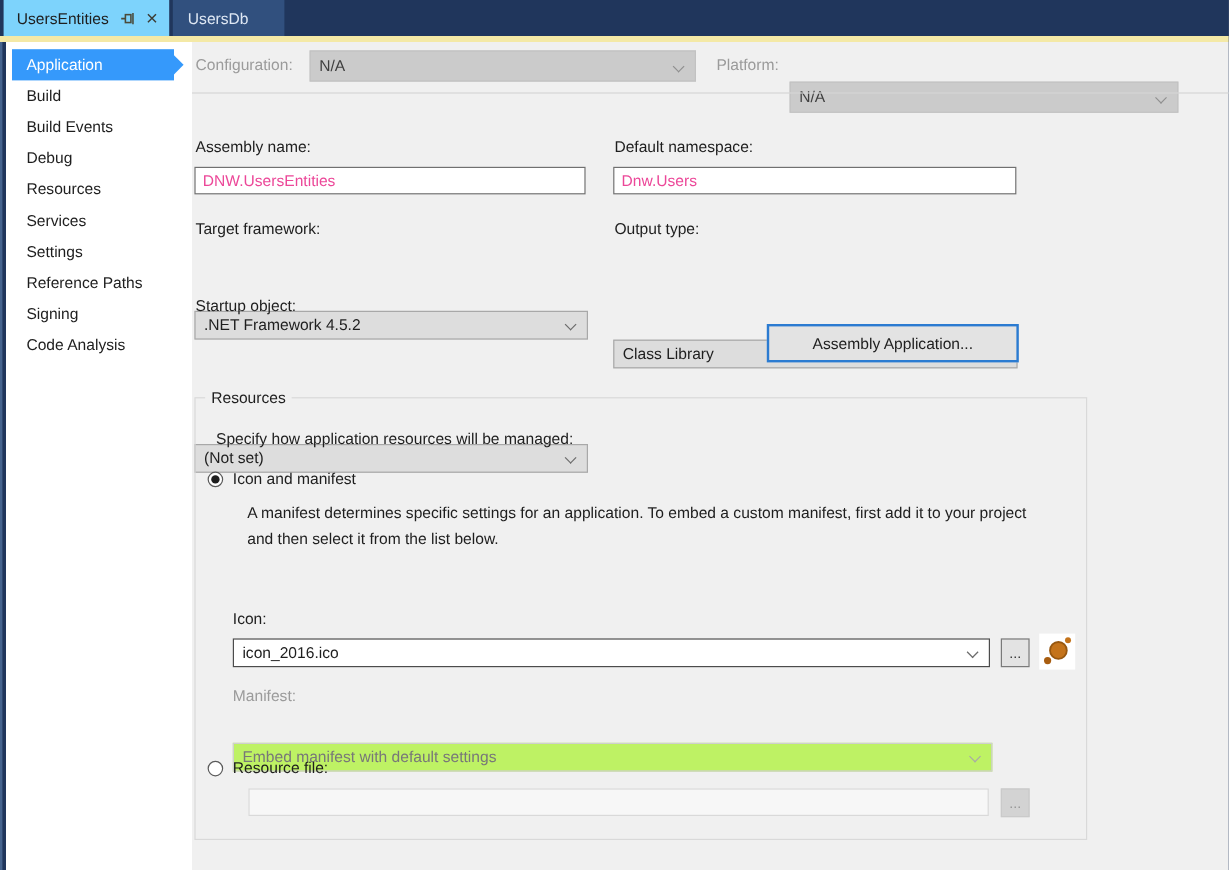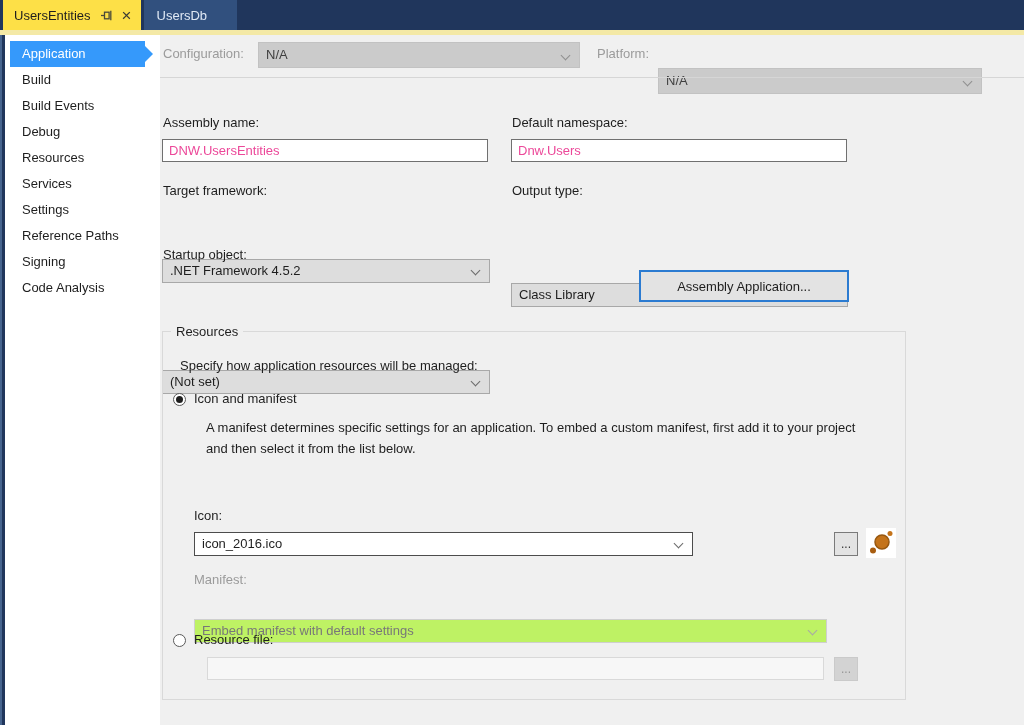--- a/index.html
+++ b/index.html
@@ -7,21 +7,21 @@
     width:1024px;height:725px;position:relative;overflow:hidden;
     background:#20365c;
     font-family:"Liberation Sans","DejaVu Sans",sans-serif;
     font-size:13px;color:#1e1e1e;
     -webkit-font-smoothing:antialiased;
   }
   
   .tabbar{position:absolute;top:0;left:0;right:0;height:30px;display:flex;background:#20365c;}
   .tab-strip{position:absolute;top:30px;left:0;right:0;height:5px;background:#f4e9a6;}
   .tab{display:flex;align-items:center;height:30px;cursor:default;}
-  .tab.active{background:#fde047;color:#1e1e1e;margin-left:3px;padding:0 9px 0 11px;gap:9px;}
+  .tab.active{background:#7dd3fc;color:#1e1e1e;margin-left:3px;padding:0 9px 0 11px;gap:9px;}
   .tab.inactive{background:#31507e;color:#dfe8f4;margin-left:3px;padding:0 30px 0 13px;}
   .tab .close{font-size:17px;line-height:13px;color:#3c3c34;}
   .tab .pin svg{display:block;}
   
   .edge-hi{position:absolute;left:0;top:35px;bottom:0;width:2px;background:#46648e;}
   .sidebar{position:absolute;left:5px;top:35px;bottom:0;width:155px;background:#ffffff;padding-top:6px;}
   .side-item{position:relative;height:26px;line-height:26px;padding-left:17px;color:#1e1e1e;font-size:13px;}
   .side-item .sel{position:absolute;left:5px;top:0;height:26px;width:135px;background:#3599fb;z-index:0;}
   .side-item .sel::after{content:"";position:absolute;right:-8px;top:5px;
     border-top:8px solid transparent;border-bottom:8px solid transparent;border-left:8px solid #3599fb;}
@@ -140,21 +140,21 @@
     <span class="legend">Resources</span>
 
     <div class="abs lbl13" style="left:17px;top:26px;">Specify how application resources will be managed:</div>
 
     <span class="radio checked abs" style="left:10px;top:61px;"></span>
     <div class="abs lbl13" style="left:31px;top:59px;">Icon and manifest</div>
 
     <div class="abs help" style="left:43px;top:86px;width:670px;">A manifest determines specific settings for an application. To embed a custom manifest, first add it to your project and then select it from the list below.</div>
 
     <div class="abs lbl13" style="left:31px;top:176px;">Icon:</div>
-    <div class="abs combo white" style="left:31px;top:200px;width:499px;">
+    <div class="abs combo white" style="left:31px;top:200px;width:631px;">
       <span>icon_2016.ico</span>
       <span class="chev"></span>
     </div>
     <button class="abs browse" style="left:671px;top:200px;width:24px;height:24px;">...</button>
     <div class="abs icon-preview" style="left:703px;top:196px;width:30px;height:30px;">
       <svg width="30" height="30" viewBox="0 0 30 30">
         <circle cx="16" cy="14" r="7" fill="#c4731a" stroke="#97570f" stroke-width="1.5"></circle>
         <circle cx="7" cy="22.5" r="3" fill="#a85d10"></circle>
         <circle cx="24" cy="5.5" r="2.5" fill="#c4731a"></circle>
       </svg>

